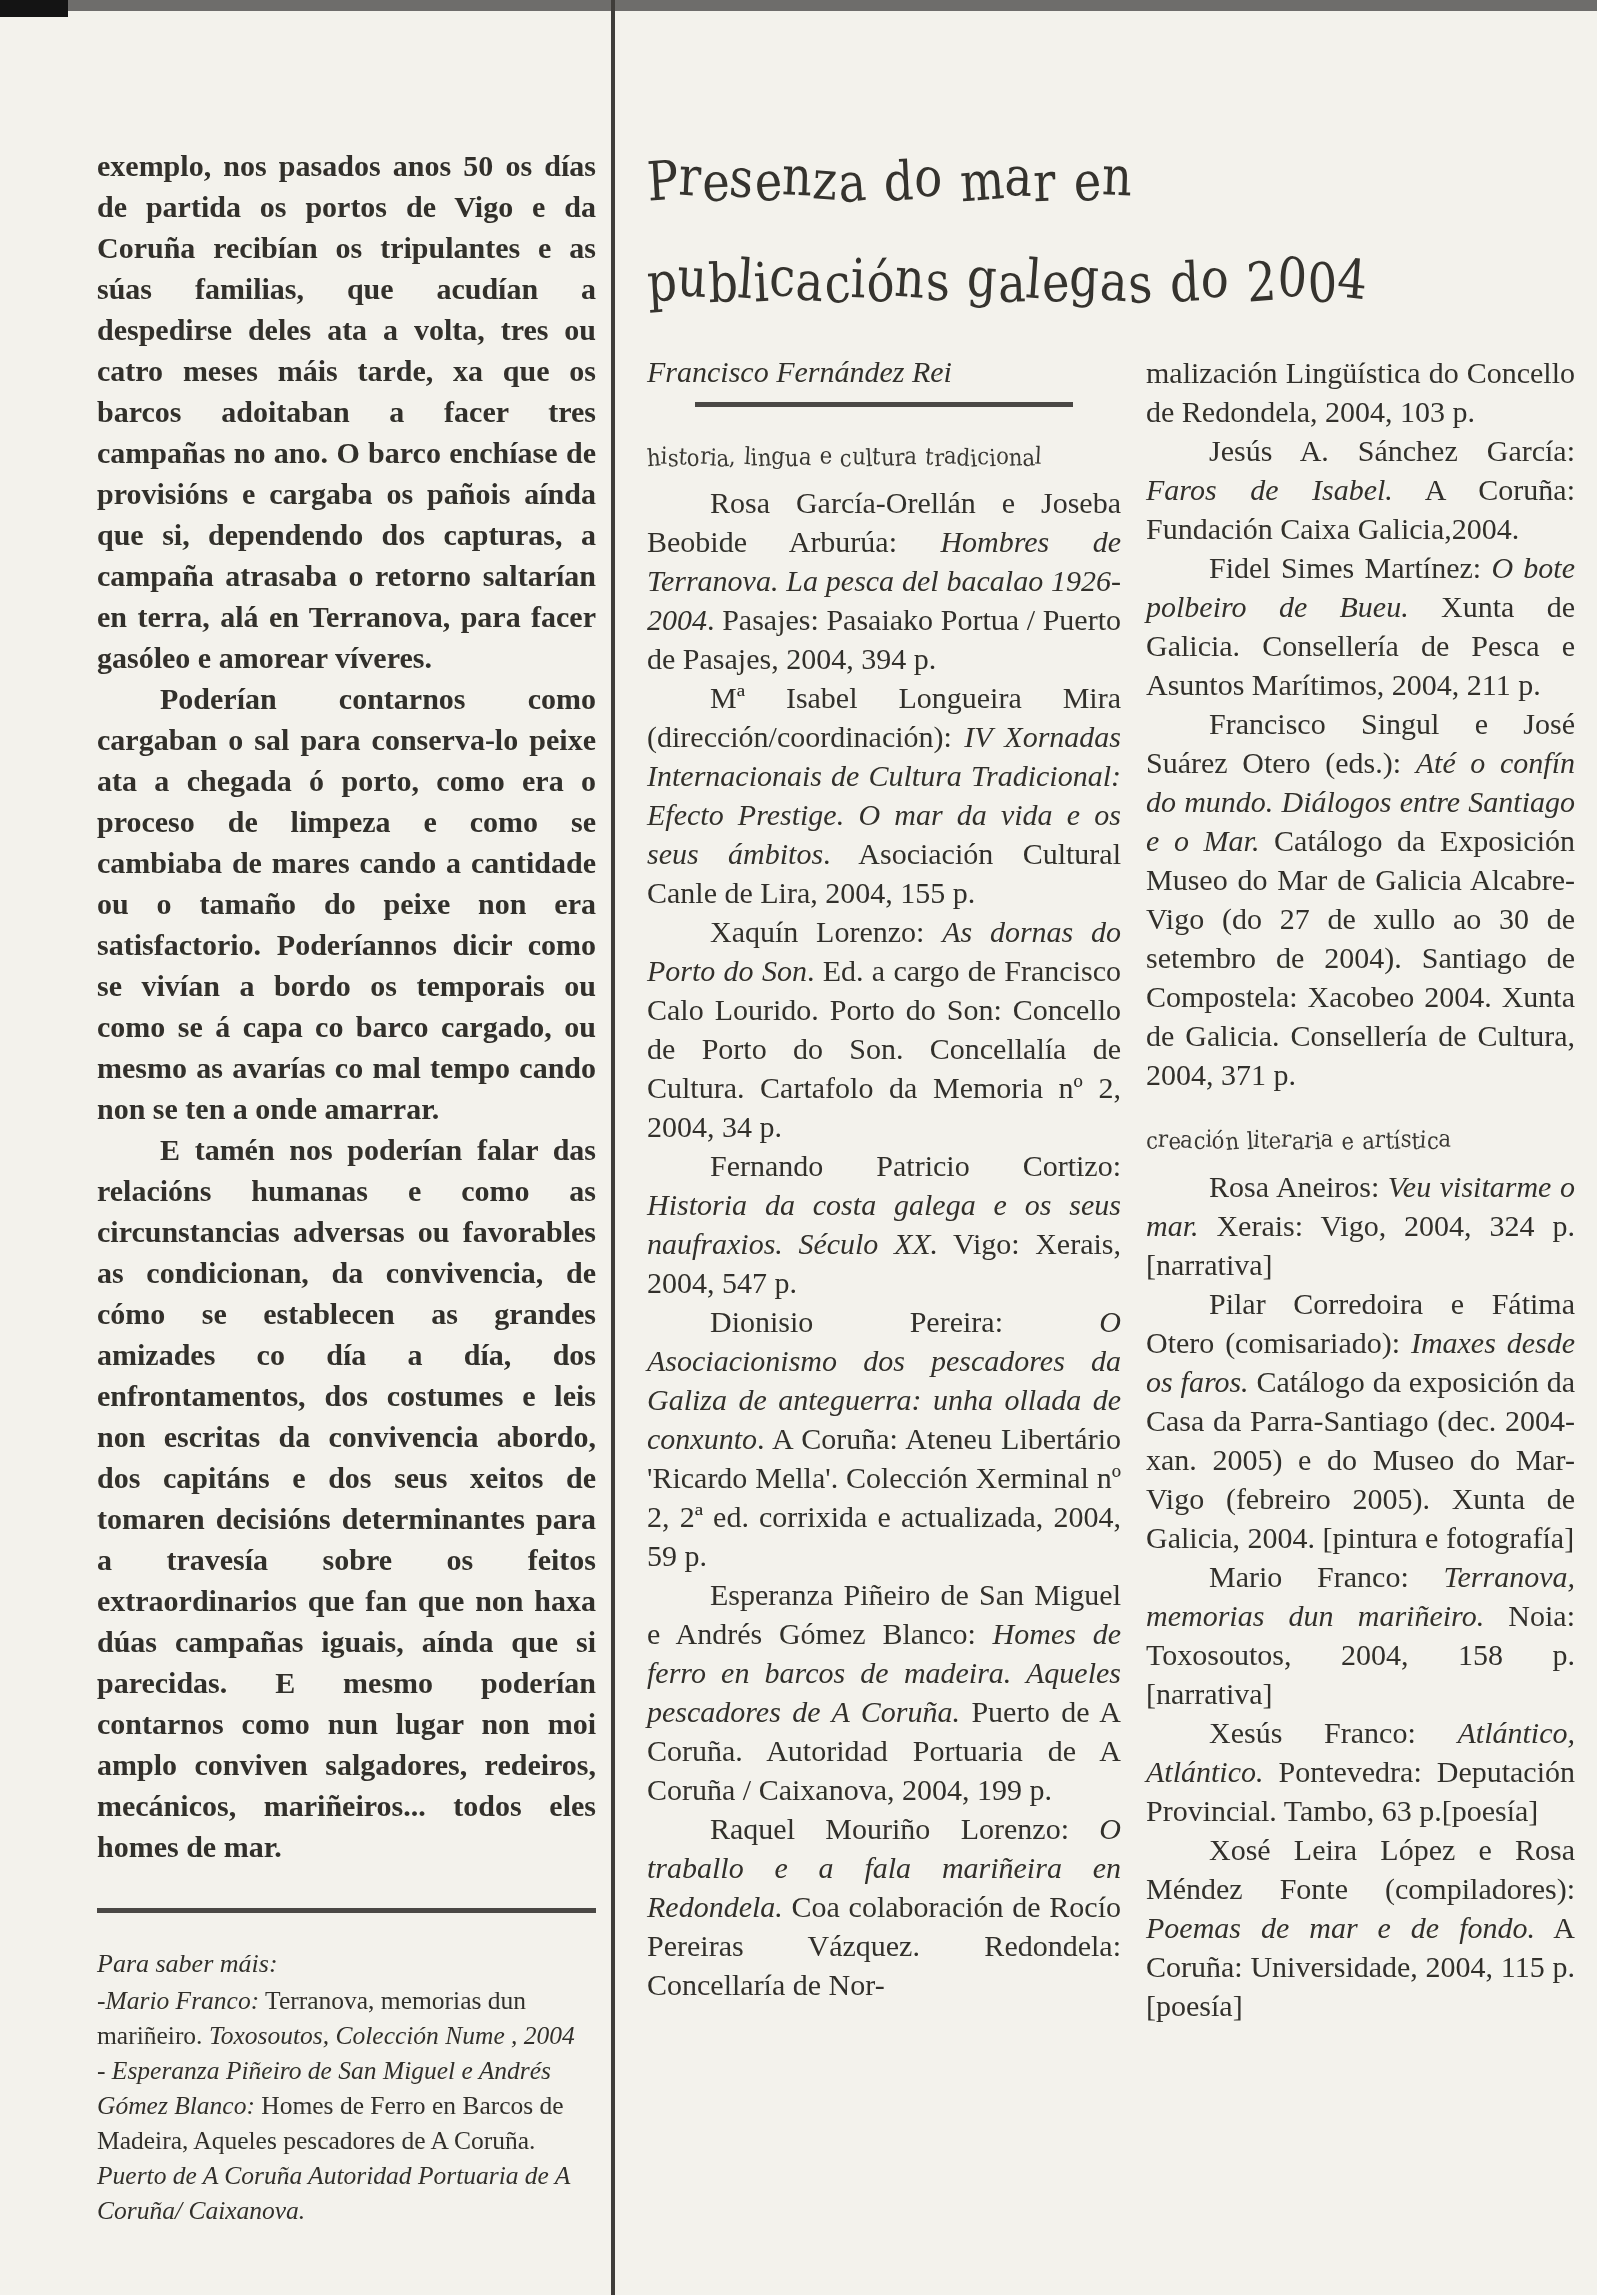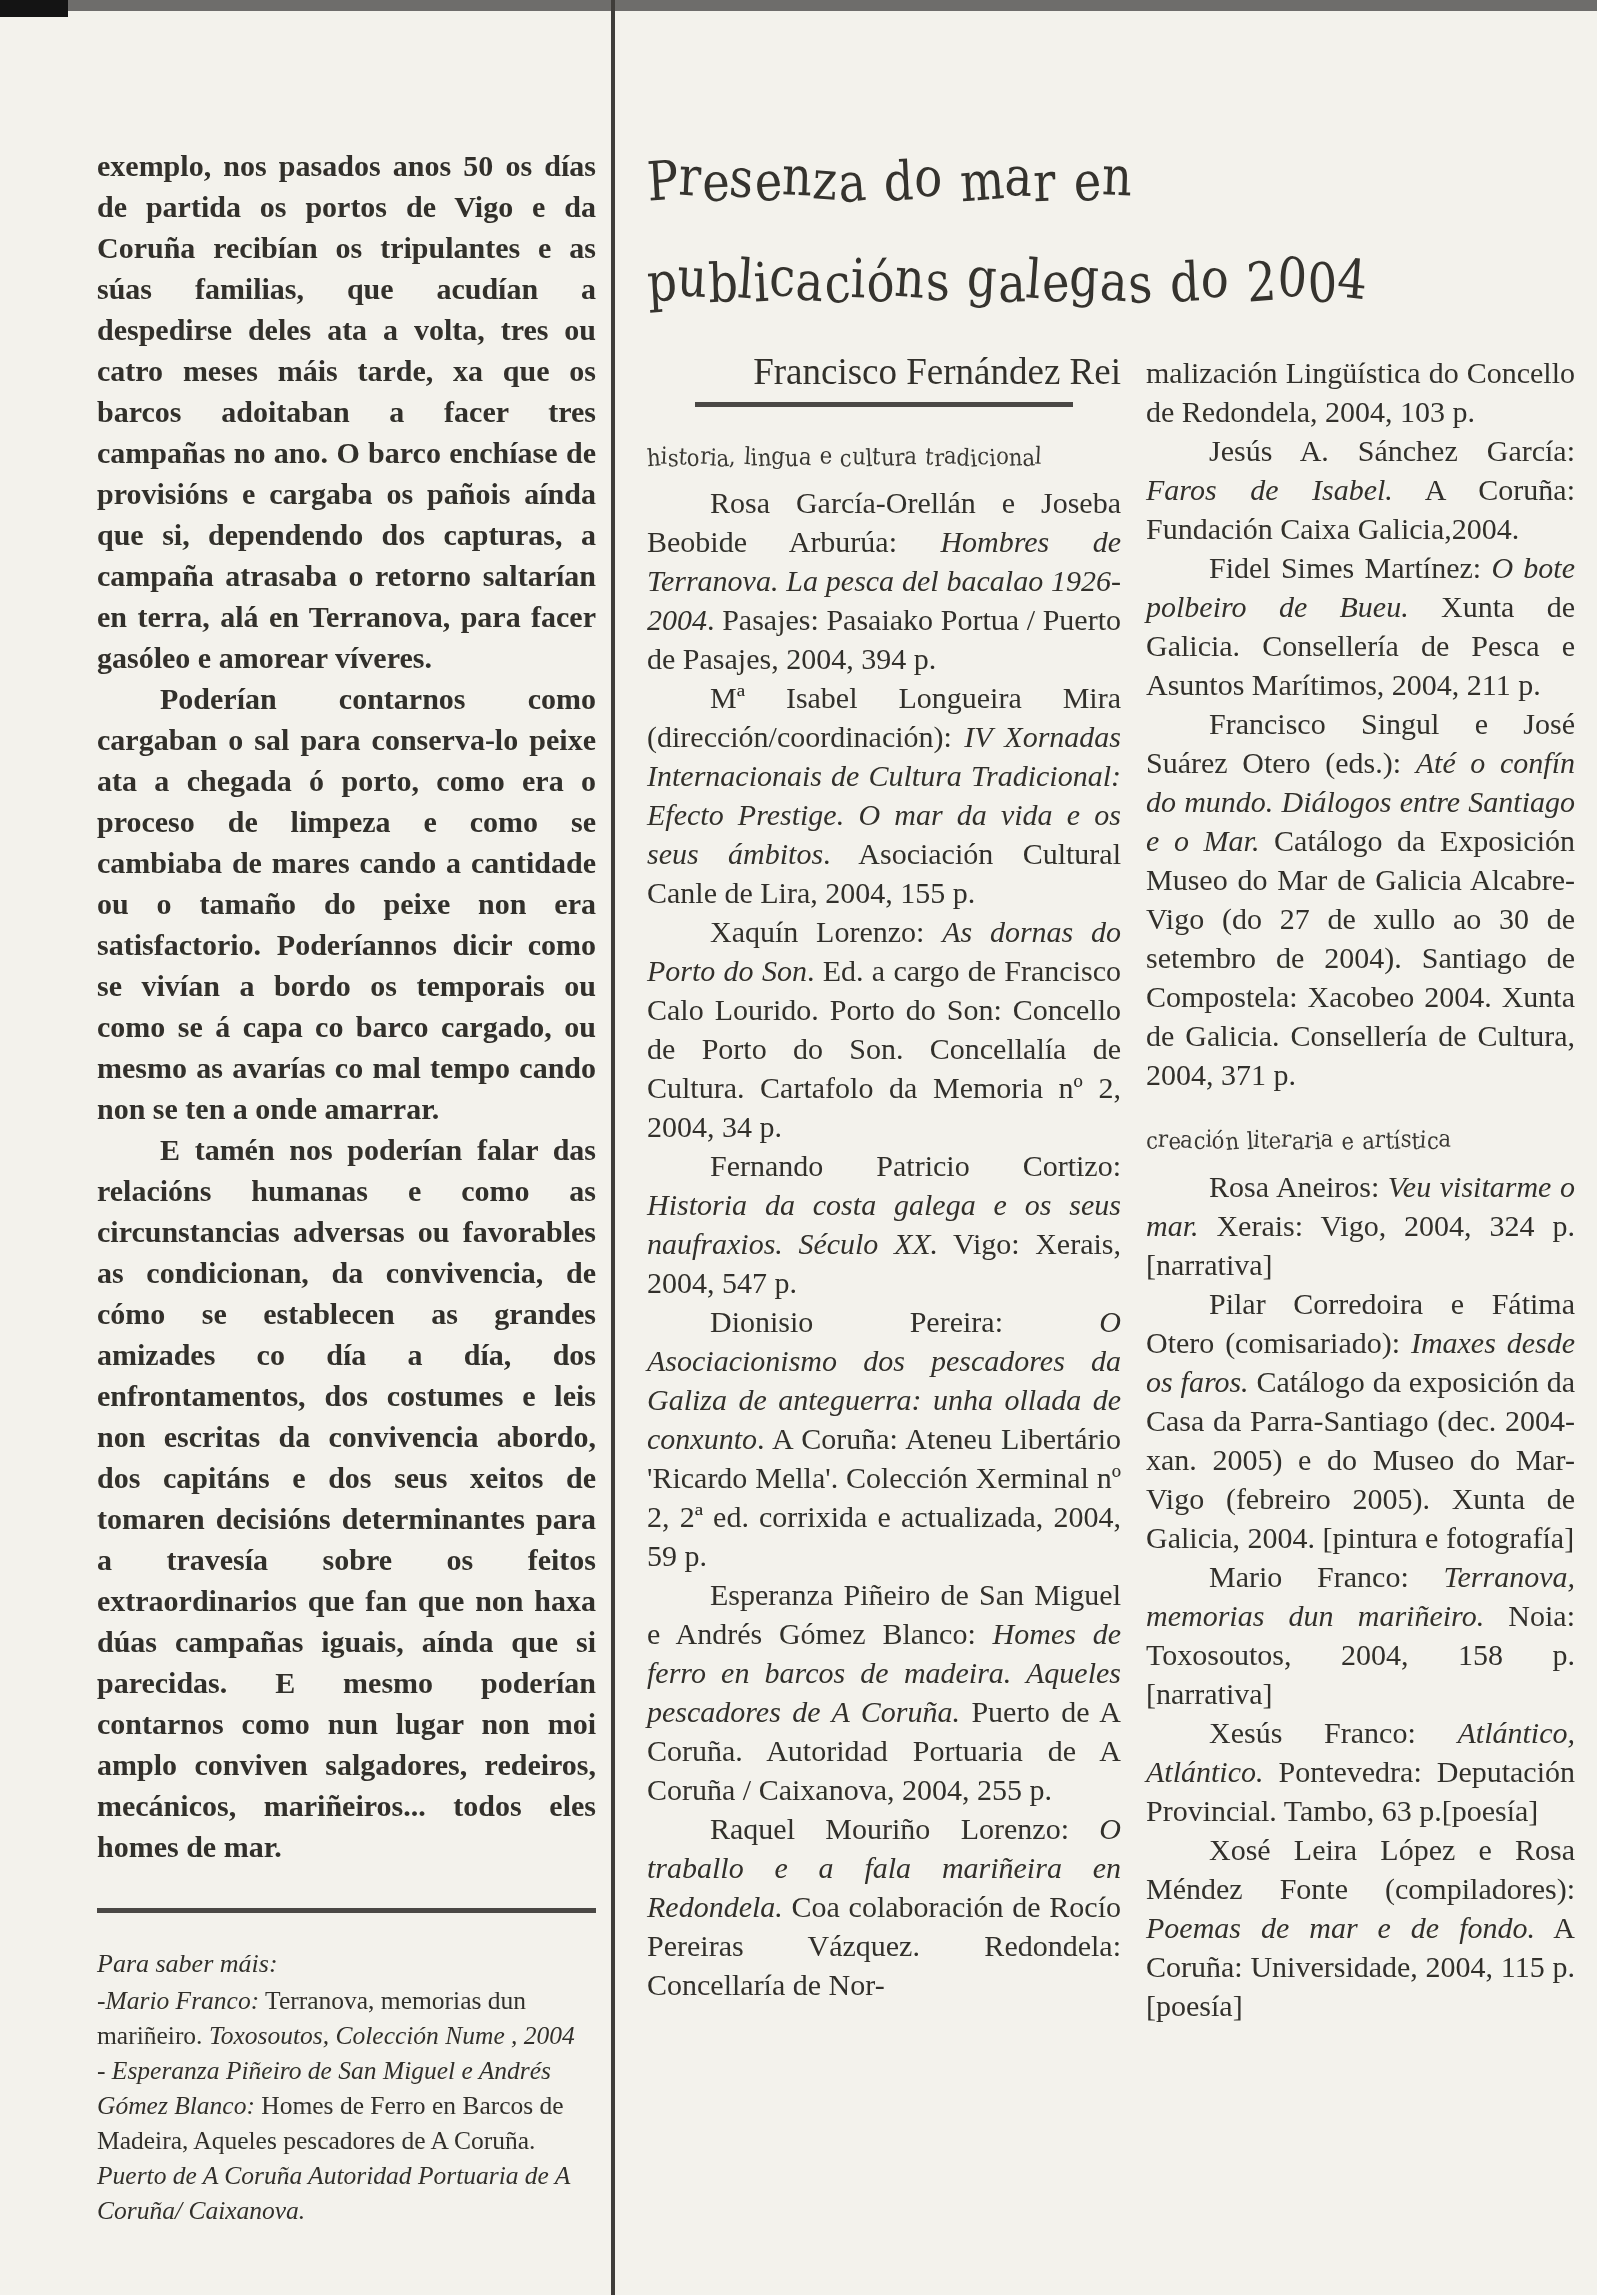--- a/index.html
+++ b/index.html
@@ -39,21 +39,21 @@
     font-family:"DejaVu Serif", serif;
     font-size:54px;line-height:63px;
     color:#35332e;letter-spacing:0.7px;
     transform:scaleX(0.86);transform-origin:left top;
   }
   .title-line + .title-line{margin-top:38px;}
 
   
   .col-mid{position:absolute;left:647px;top:353px;width:474px;}
   .col-right{position:absolute;left:1146px;top:353px;width:429px;}
-  .author{margin:0;font-size:37px;line-height:37px;text-align:right;}
+  .author{margin:0;font-size:30px;line-height:37px;text-align:left;font-style:italic;}
   .author-rule{height:5.2px;background:var(--rule);width:378px;margin:11.8px auto 0 auto;}
   .sec-heading{
     margin:35px 0 10.5px 0;font-weight:normal;white-space:nowrap;
     font-family:"DejaVu Serif", serif;font-size:23.6px;line-height:31px;
     color:#3a3833;transform:scaleX(0.9);transform-origin:left top;
   }
   .col-right .sec-heading{margin-top:31px;}
   .entry{margin:0;font-size:30px;line-height:39px;text-align:justify;text-indent:63px;}
   .entry.noindent{text-indent:0;}
   .it{font-style:italic;}
@@ -90,21 +90,21 @@
   <section class="col-mid">
     <p class="author">Francisco Fernández Rei</p>
     <div class="author-rule"></div>
     <h2 class="sec-heading"><span style="display: inline-block; transform: rotate(-4deg) translateY(0.03em);">h</span><span style="display: inline-block; transform: rotate(3deg) translateY(-0.05em);">i</span><span style="display: inline-block; transform: rotate(-2deg) translateY(0.05em);">s</span><span style="display: inline-block; transform: rotate(5deg) translateY(-0.02em);">t</span><span style="display: inline-block; transform: rotate(-3deg) translateY(0.04em);">o</span><span style="display: inline-block; transform: rotate(2deg) translateY(-0.06em);">r</span><span style="display: inline-block; transform: rotate(4deg) translateY(0.02em);">i</span><span style="display: inline-block; transform: rotate(-5deg) translateY(0.06em);">a</span><span style="display: inline-block; transform: rotate(2deg) translateY(-0.03em);">,</span><span style="display: inline-block; width: 0.38em;">&nbsp;</span><span style="display: inline-block; transform: rotate(4deg) translateY(-0.04em);">l</span><span style="display: inline-block; transform: rotate(-2deg) translateY(0.02em);">i</span><span style="display: inline-block; transform: rotate(-4deg) translateY(0.03em);">n</span><span style="display: inline-block; transform: rotate(3deg) translateY(-0.05em);">g</span><span style="display: inline-block; transform: rotate(-2deg) translateY(0.05em);">u</span><span style="display: inline-block; transform: rotate(5deg) translateY(-0.02em);">a</span><span style="display: inline-block; width: 0.38em;">&nbsp;</span><span style="display: inline-block; transform: rotate(2deg) translateY(-0.06em);">e</span><span style="display: inline-block; width: 0.38em;">&nbsp;</span><span style="display: inline-block; transform: rotate(-5deg) translateY(0.06em);">c</span><span style="display: inline-block; transform: rotate(2deg) translateY(-0.03em);">u</span><span style="display: inline-block; transform: rotate(-3deg) translateY(0.04em);">l</span><span style="display: inline-block; transform: rotate(4deg) translateY(-0.04em);">t</span><span style="display: inline-block; transform: rotate(-2deg) translateY(0.02em);">u</span><span style="display: inline-block; transform: rotate(-4deg) translateY(0.03em);">r</span><span style="display: inline-block; transform: rotate(3deg) translateY(-0.05em);">a</span><span style="display: inline-block; width: 0.38em;">&nbsp;</span><span style="display: inline-block; transform: rotate(5deg) translateY(-0.02em);">t</span><span style="display: inline-block; transform: rotate(-3deg) translateY(0.04em);">r</span><span style="display: inline-block; transform: rotate(2deg) translateY(-0.06em);">a</span><span style="display: inline-block; transform: rotate(4deg) translateY(0.02em);">d</span><span style="display: inline-block; transform: rotate(-5deg) translateY(0.06em);">i</span><span style="display: inline-block; transform: rotate(2deg) translateY(-0.03em);">c</span><span style="display: inline-block; transform: rotate(-3deg) translateY(0.04em);">i</span><span style="display: inline-block; transform: rotate(4deg) translateY(-0.04em);">o</span><span style="display: inline-block; transform: rotate(-2deg) translateY(0.02em);">n</span><span style="display: inline-block; transform: rotate(-4deg) translateY(0.03em);">a</span><span style="display: inline-block; transform: rotate(3deg) translateY(-0.05em);">l</span></h2>
     <div>
         <p class="entry"><span>Rosa García-Orellán e Joseba Beobide Arburúa: </span><span class="it">Hombres de Terranova. La pesca del bacalao 1926-2004</span><span>. Pasajes: Pasaiako Portua / Puerto de Pasajes, 2004, 394 p.</span></p>
         <p class="entry"><span>Mª Isabel Longueira Mira (dirección/coordinación): </span><span class="it">IV Xornadas Internacionais de Cultura Tradicional: Efecto Prestige. O mar da vida e os seus ámbitos</span><span>. Asociación Cultural Canle de Lira, 2004, 155 p.</span></p>
         <p class="entry"><span>Xaquín Lorenzo: </span><span class="it">As dornas do Porto do Son</span><span>. Ed. a cargo de Francisco Calo Lourido. Porto do Son: Concello de Porto do Son. Concellalía de Cultura. Cartafolo da Memoria nº 2, 2004, 34 p.</span></p>
         <p class="entry"><span>Fernando Patricio Cortizo: </span><span class="it">Historia da costa galega e os seus naufraxios. Século XX.</span><span> Vigo: Xerais, 2004, 547 p.</span></p>
         <p class="entry"><span>Dionisio Pereira: </span><span class="it">O Asociacionismo dos pescadores da Galiza de anteguerra: unha ollada de conxunto</span><span>. A Coruña: Ateneu Libertário 'Ricardo Mella'. Colección Xerminal nº 2, 2ª ed. corrixida e actualizada, 2004, 59 p.</span></p>
-        <p class="entry"><span>Esperanza Piñeiro de San Miguel e Andrés Gómez Blanco: </span><span class="it">Homes de ferro en barcos de madeira. Aqueles pescadores de A Coruña.</span><span> Puerto de A Coruña. Autoridad Portuaria de A Coruña / Caixanova, 2004, 255 p.</span></p>
+        <p class="entry"><span>Esperanza Piñeiro de San Miguel e Andrés Gómez Blanco: </span><span class="it">Homes de ferro en barcos de madeira. Aqueles pescadores de A Coruña.</span><span> Puerto de A Coruña. Autoridad Portuaria de A Coruña / Caixanova, 2004, 199 p.</span></p>
         <p class="entry"><span>Raquel Mouriño Lorenzo: </span><span class="it">O traballo e a fala mariñeira en Redondela.</span><span> Coa colaboración de Rocío Pereiras Vázquez. Redondela: Concellaría de Nor-</span></p>
       </div>
   </section>
 
   <section class="col-right">
     <div>
         <p class="entry noindent"><span>malización Lingüística do Concello de Redondela, 2004, 103 p.</span></p>
         <p class="entry"><span>Jesús A. Sánchez García: </span><span class="it">Faros de Isabel.</span><span> A Coruña: Fundación Caixa Galicia,2004.</span></p>
         <p class="entry"><span>Fidel Simes Martínez: </span><span class="it">O bote polbeiro de Bueu.</span><span> Xunta de Galicia. Consellería de Pesca e Asuntos Marítimos, 2004, 211 p.</span></p>
         <p class="entry"><span>Francisco Singul e José Suárez Otero (eds.): </span><span class="it">Até o confín do mundo. Diálogos entre Santiago e o Mar.</span><span> Catálogo da Exposición Museo do Mar de Galicia Alcabre-Vigo (do 27 de xullo ao 30 de setembro de 2004). Santiago de Compostela: Xacobeo 2004. Xunta de Galicia. Consellería de Cultura, 2004, 371 p.</span></p>

